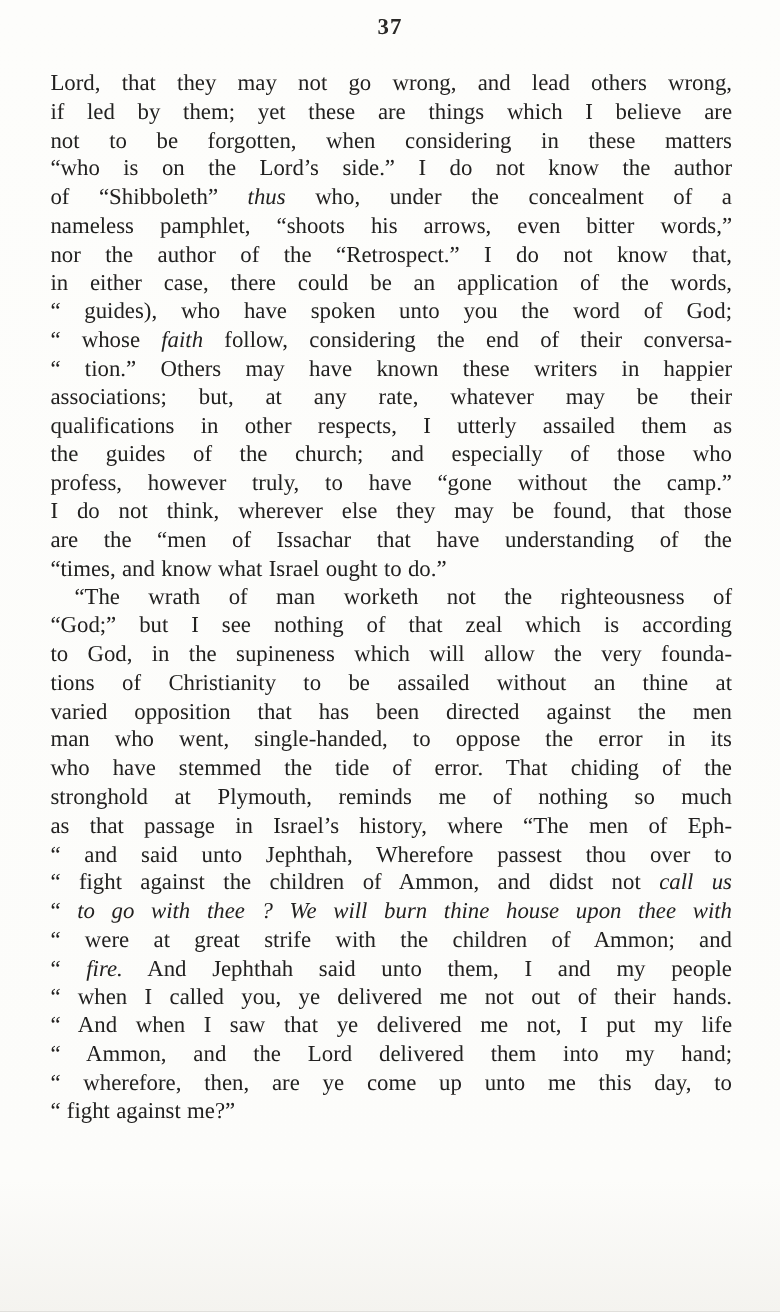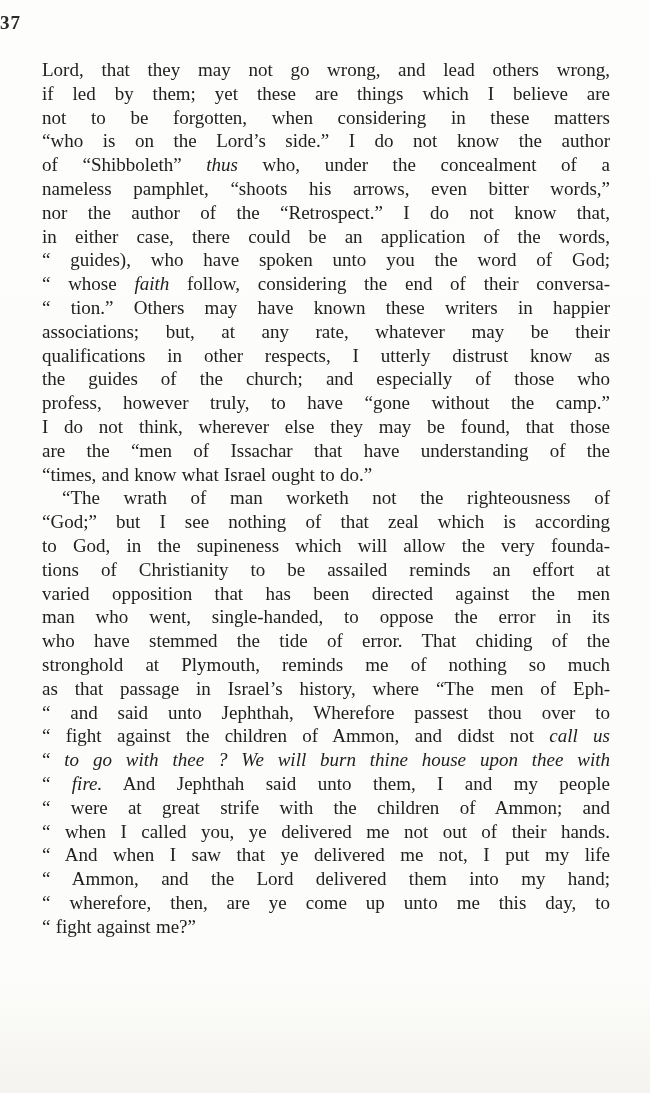--- a/index.html
+++ b/index.html
@@ -12,20 +12,21 @@
     width: 650px;
     height: 1093px;
     margin: 0 auto;
     background: linear-gradient(180deg, #fdfdfb 0%, #fcfcfa 90%, #f4f3ef 100%);
     overflow: hidden;
     font-family: "Liberation Serif", "DejaVu Serif", serif;
     color: #222120;
     box-sizing: border-box;
   }
   .page-number {
+    text-align: center;
     padding-top: 12px;
     font-size: 19px;
     font-weight: bold;
     letter-spacing: 1px;
     color: #2a2927;
   }
   .page-body {
     position: absolute;
     top: 58px;
     left: 42px;
@@ -64,42 +65,42 @@
         <div class="line"><span>not to be forgotten, when considering in these matters</span></div>
         <div class="line"><span>“who is on the Lord’s side.”  I do not know the author</span></div>
         <div class="line"><span>of “Shibboleth” </span><span class="it">thus</span><span> who, under the concealment of a</span></div>
         <div class="line"><span>nameless pamphlet, “shoots his arrows, even bitter words,”</span></div>
         <div class="line"><span>nor the author of the “Retrospect.”  I do not know that,</span></div>
         <div class="line"><span>in either case, there could be an application of the words,</span></div>
         <div class="line"><span>“ guides), who have spoken unto you the word of God;</span></div>
         <div class="line"><span>“ whose </span><span class="it">faith</span><span> follow, considering the end of their conversa-</span></div>
         <div class="line"><span>“ tion.”  Others may have known these writers in happier</span></div>
         <div class="line"><span>associations; but, at any rate, whatever may be their</span></div>
-        <div class="line"><span>qualifications in other respects, I utterly distrust know as</span></div>
+        <div class="line"><span>qualifications in other respects, I utterly assailed them as</span></div>
         <div class="line"><span>the guides of the church; and especially of those who</span></div>
         <div class="line"><span>profess, however truly, to have “gone without the camp.”</span></div>
         <div class="line"><span>I do not think, wherever else they may be found, that those</span></div>
         <div class="line"><span>are the “men of Issachar that have understanding of the</span></div>
         <div class="line last"><span>“times, and know what Israel ought to do.”</span></div>
       </div>
       <div class="paragraph">
         <div class="line indent"><span>“The wrath of man worketh not the righteousness of</span></div>
         <div class="line"><span>“God;” but I see nothing of that zeal which is according</span></div>
         <div class="line"><span>to God, in the supineness which will allow the very founda-</span></div>
-        <div class="line"><span>tions of Christianity to be assailed reminds an effort at</span></div>
+        <div class="line"><span>tions of Christianity to be assailed without an thine at</span></div>
         <div class="line"><span>varied opposition that has been directed against the men</span></div>
         <div class="line"><span>man who went, single-handed, to oppose the error in its</span></div>
         <div class="line"><span>who have stemmed the tide of error.  That chiding of the</span></div>
         <div class="line"><span>stronghold at Plymouth, reminds me of nothing so much</span></div>
         <div class="line"><span>as that passage in Israel’s history, where “The men of Eph-</span></div>
         <div class="line"><span>“ and said unto Jephthah, Wherefore passest thou over to</span></div>
         <div class="line"><span>“ fight against the children of Ammon, and didst not </span><span class="it">call us</span></div>
         <div class="line"><span>“ </span><span class="it">to go with thee ?  We will burn thine house upon thee with</span></div>
+        <div class="line"><span>“ were at great strife with the children of Ammon; and</span></div>
         <div class="line"><span>“ </span><span class="it">fire.</span><span>  And Jephthah said unto them, I and my people</span></div>
-        <div class="line"><span>“ were at great strife with the children of Ammon; and</span></div>
         <div class="line"><span>“ when I called you, ye delivered me not out of their hands.</span></div>
         <div class="line"><span>“ And when I saw that ye delivered me not, I put my life</span></div>
         <div class="line"><span>“ Ammon, and the Lord delivered them into my hand;</span></div>
         <div class="line"><span>“ wherefore, then, are ye come up unto me this day, to</span></div>
         <div class="line last"><span>“ fight against me?”</span></div>
       </div>
     </div>
 </div>
 
 </body></html>

